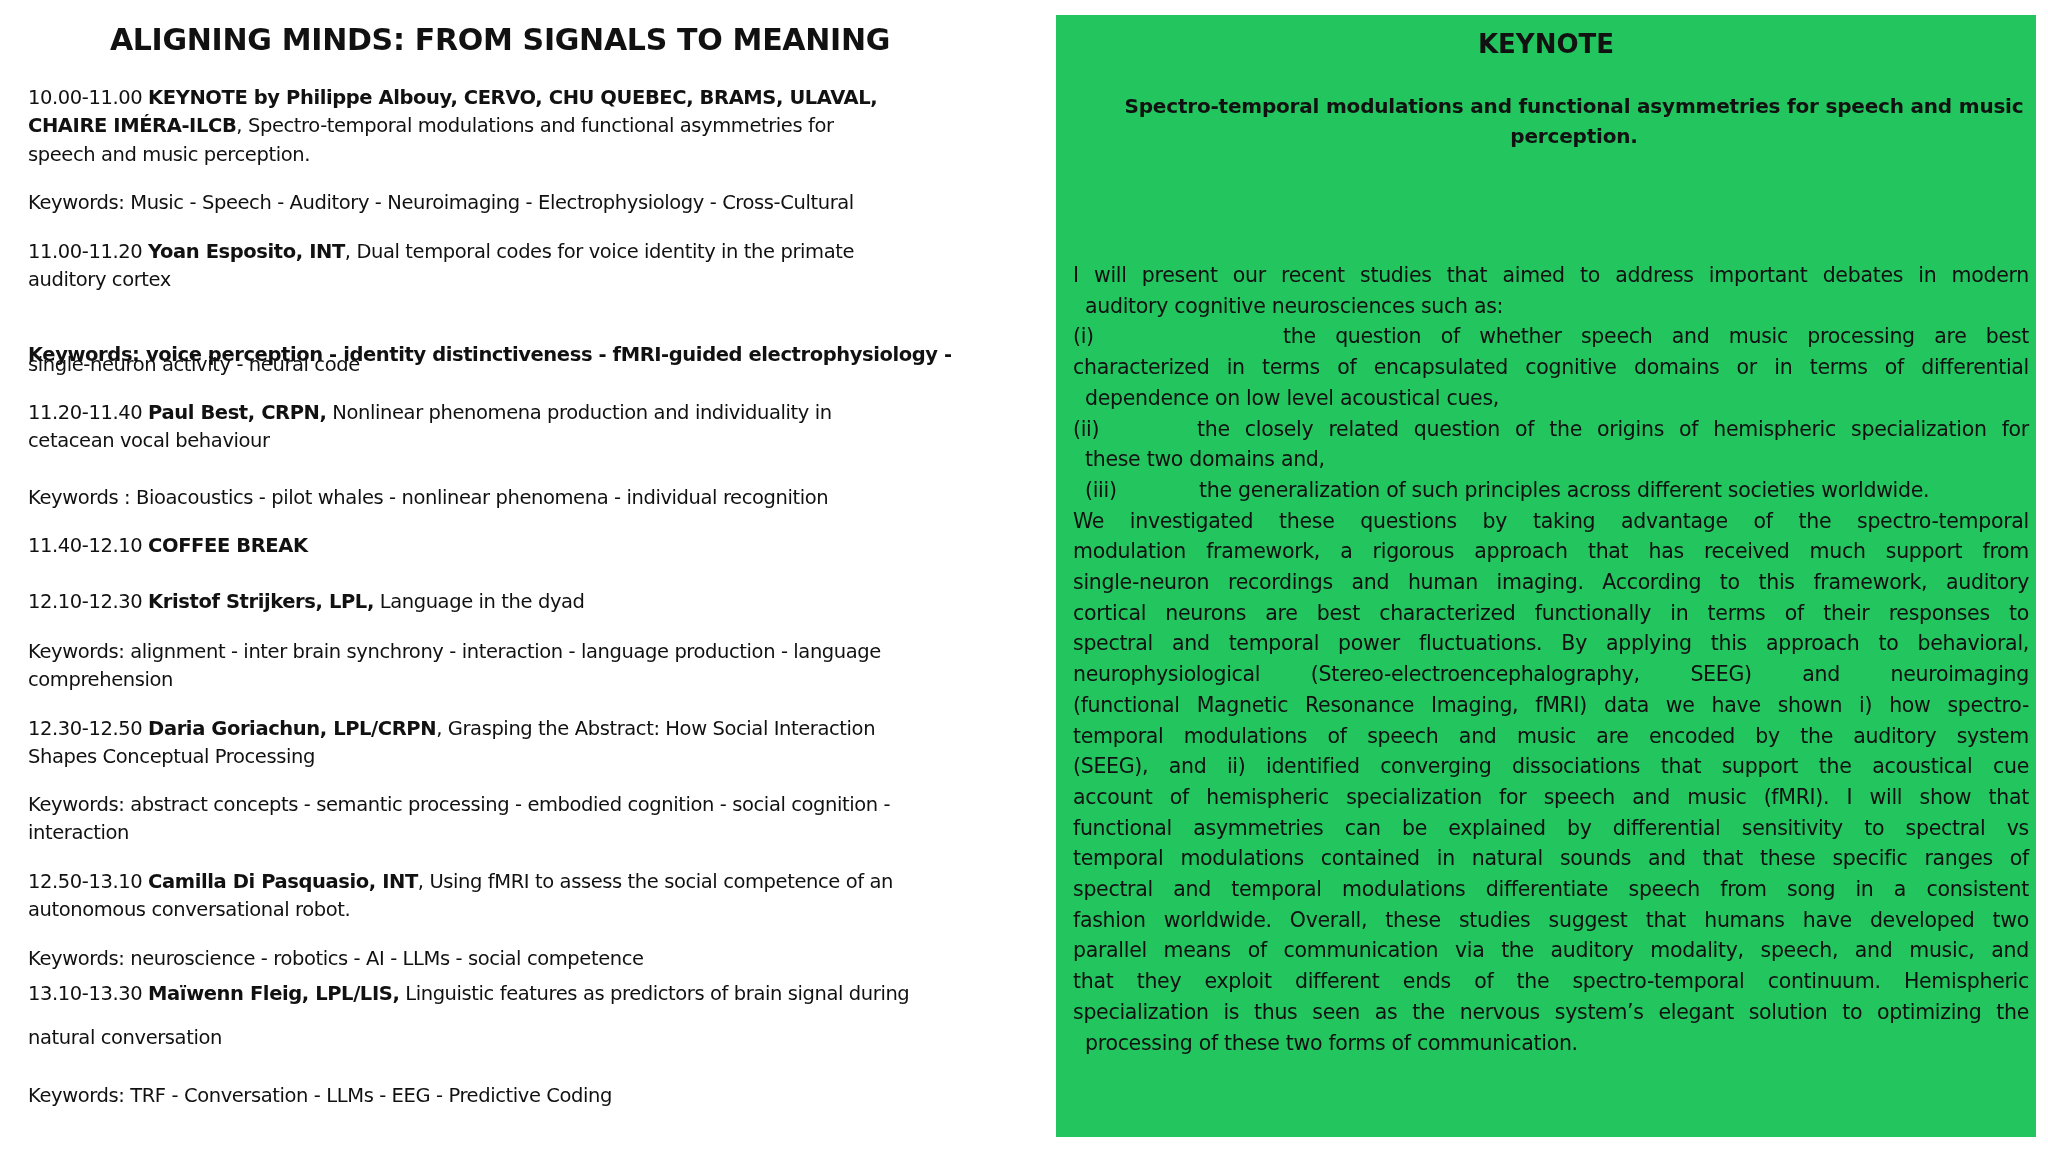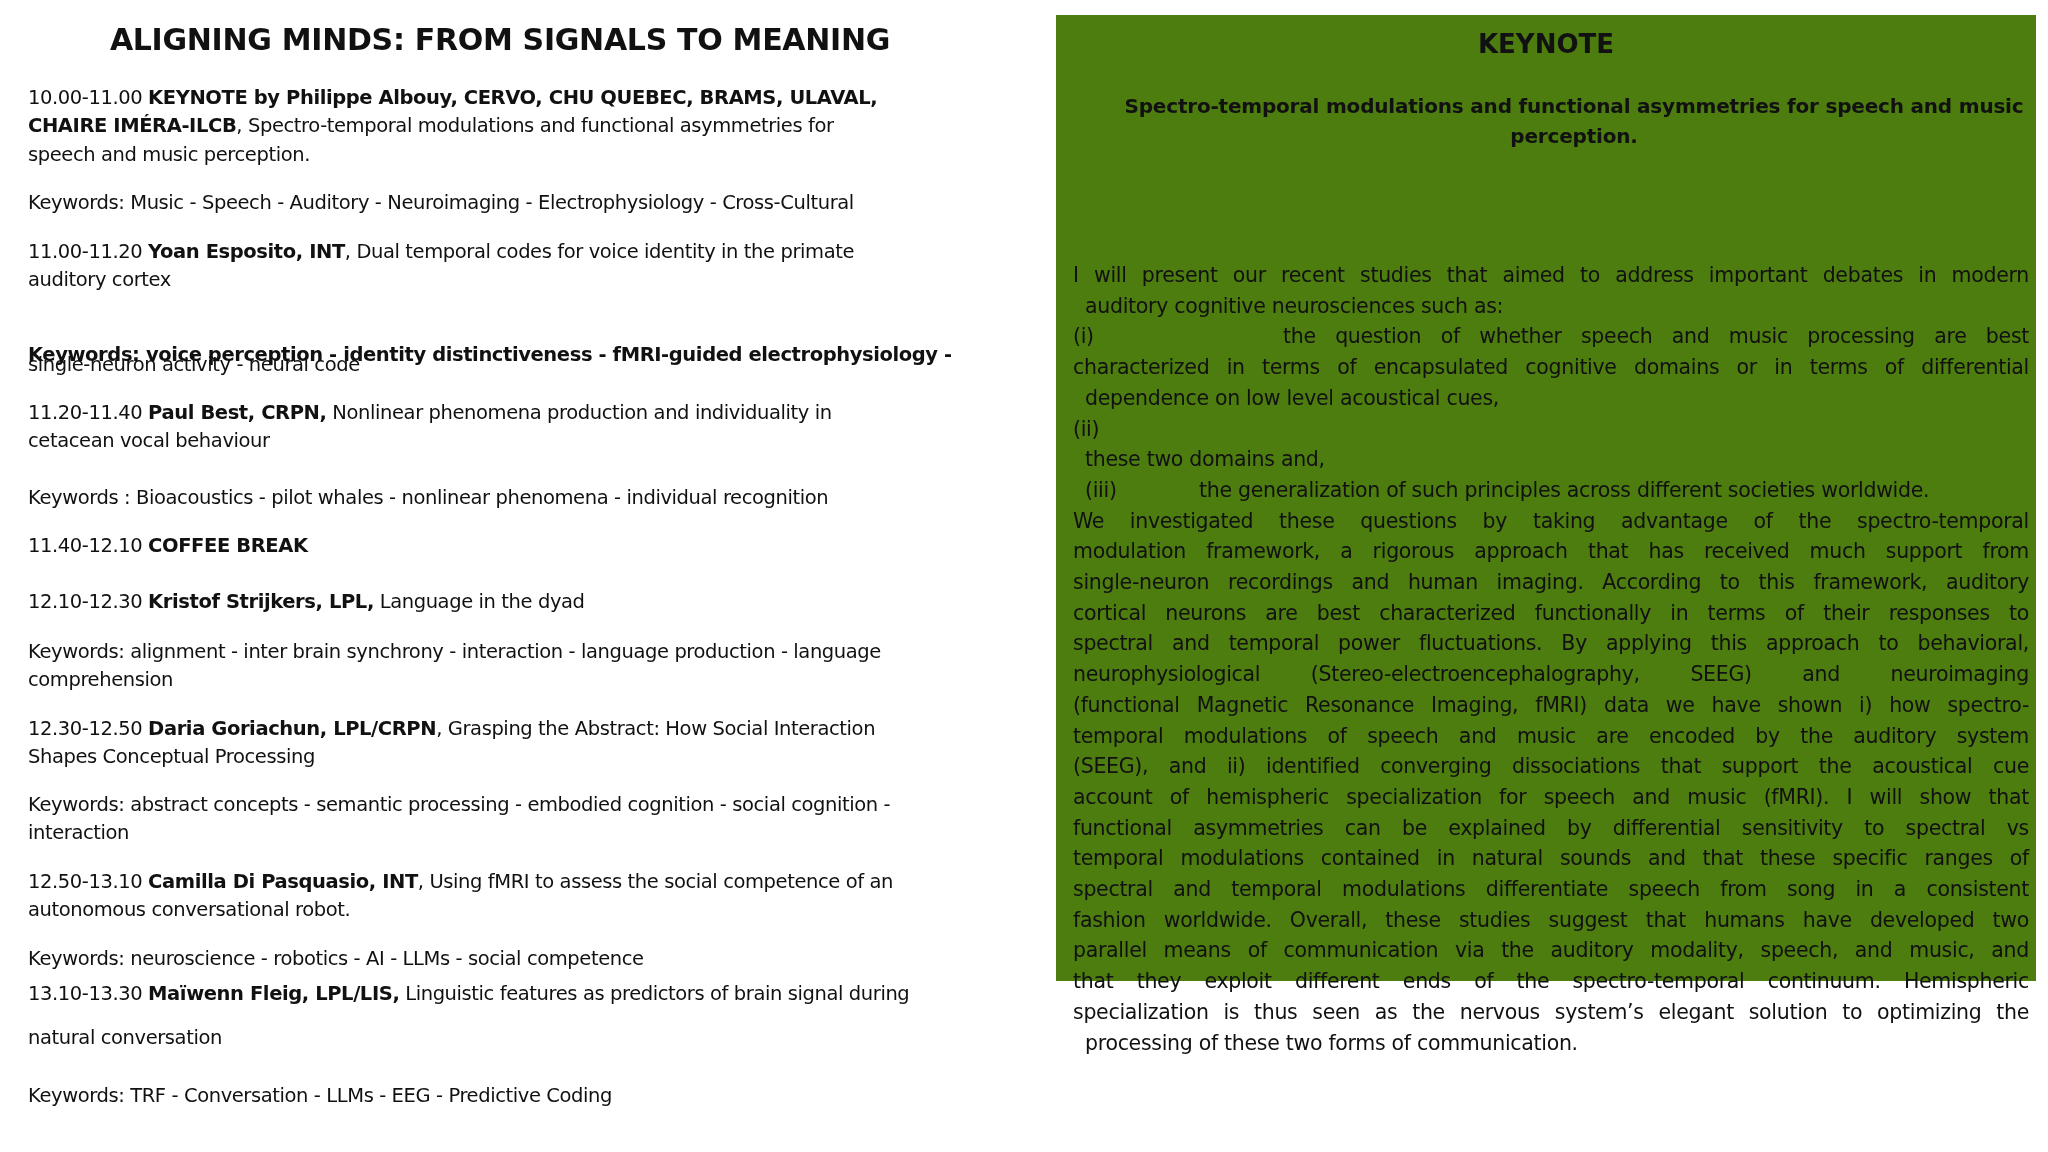--- a/index.html
+++ b/index.html
@@ -3,21 +3,21 @@
 <meta charset="utf-8">
 <style>
   html, body { margin:0; padding:0; }
   body { width:2048px; height:1152px; background:#ffffff; position:relative; overflow:hidden;
          font-family:"DejaVu Sans","Liberation Sans",sans-serif; color:#111; }
   .left { position:absolute; left:0; top:0; width:1040px; height:1152px; }
   .title { position:absolute; left:0; width:1000px; top:22px; text-align:center; font-weight:bold;
            font-size:30px; letter-spacing:-0.3px; }
   .ln { position:absolute; left:28px; font-size:19.5px; white-space:nowrap; line-height:28px; letter-spacing:-0.4px; }
   .ln b { font-weight:bold; }
-  .panel { position:absolute; left:1056px; top:15px; width:980px; height:966px; background:#4d7c0f; }
+  .panel { position:absolute; left:1056px; top:15px; width:980px; height:1122px; background:#22c55e; }
   .kn { position:absolute; left:0; width:980px; top:14px; text-align:center; font-weight:bold; font-size:26px; }
   .sub { position:absolute; left:0; width:980px; text-align:center; font-weight:bold; font-size:20px; line-height:30px; letter-spacing:-0.2px;padding-left:28px; }
   .auth { position:absolute; left:0; width:980px; top:166px; text-align:center; font-weight:bold; font-style:italic; font-size:21px; letter-spacing:-0.3px; }
   .bl { position:absolute; left:17px; width:956px; font-size:20.5px; line-height:30px; white-space:nowrap;
         text-align:justify; text-align-last:justify; letter-spacing:-0.3px; }
   .bl.last { text-align-last:left;margin-left:12px; }
 </style>
 </head>
 <body>
 
@@ -60,20 +60,21 @@
       <div class="bl" style="top: 245px;">I will present our recent studies that aimed to address important debates in modern</div>
       <div class="bl last" style="top: 275.7px;">auditory cognitive neurosciences such as:</div>
       <div class="bl" style="top: 306.4px; text-align-last: left; display: flex;">
         <span style="width: 210px; flex: 0 0 210px;">(i)</span>
         <span style="flex: 1 1 0%; text-align: justify; text-align-last: justify;">the question of whether speech and music processing are best</span>
       </div>
       <div class="bl" style="top: 337.1px;">characterized in terms of encapsulated cognitive domains or in terms of differential</div>
       <div class="bl last" style="top: 367.8px;">dependence on low level acoustical cues,</div>
       <div class="bl" style="top: 398.5px; text-align-last: left; display: flex;">
         <span style="width: 124px; flex: 0 0 124px;">(ii)</span>
+        <span style="flex: 1 1 0%; text-align: justify; text-align-last: justify;">the closely related question of the origins of hemispheric specialization for</span>
       </div>
       <div class="bl last" style="top: 429.2px;">these two domains and,</div>
       <div class="bl last" style="top: 459.9px; text-align-last: left; display: flex;">
         <span style="width: 114px; flex: 0 0 114px;">(iii)</span>
         <span style="flex: 1 1 0%; text-align: justify; text-align-last: left;">the generalization of such principles across different societies worldwide.</span>
       </div>
       <div class="bl" style="top: 490.6px;">We investigated these questions by taking advantage of the spectro-temporal</div>
       <div class="bl" style="top: 521.3px;">modulation framework, a rigorous approach that has received much support from</div>
       <div class="bl" style="top: 552px;">single-neuron recordings and human imaging. According to this framework, auditory</div>
       <div class="bl" style="top: 582.7px;">cortical neurons are best characterized functionally in terms of their responses to</div>

